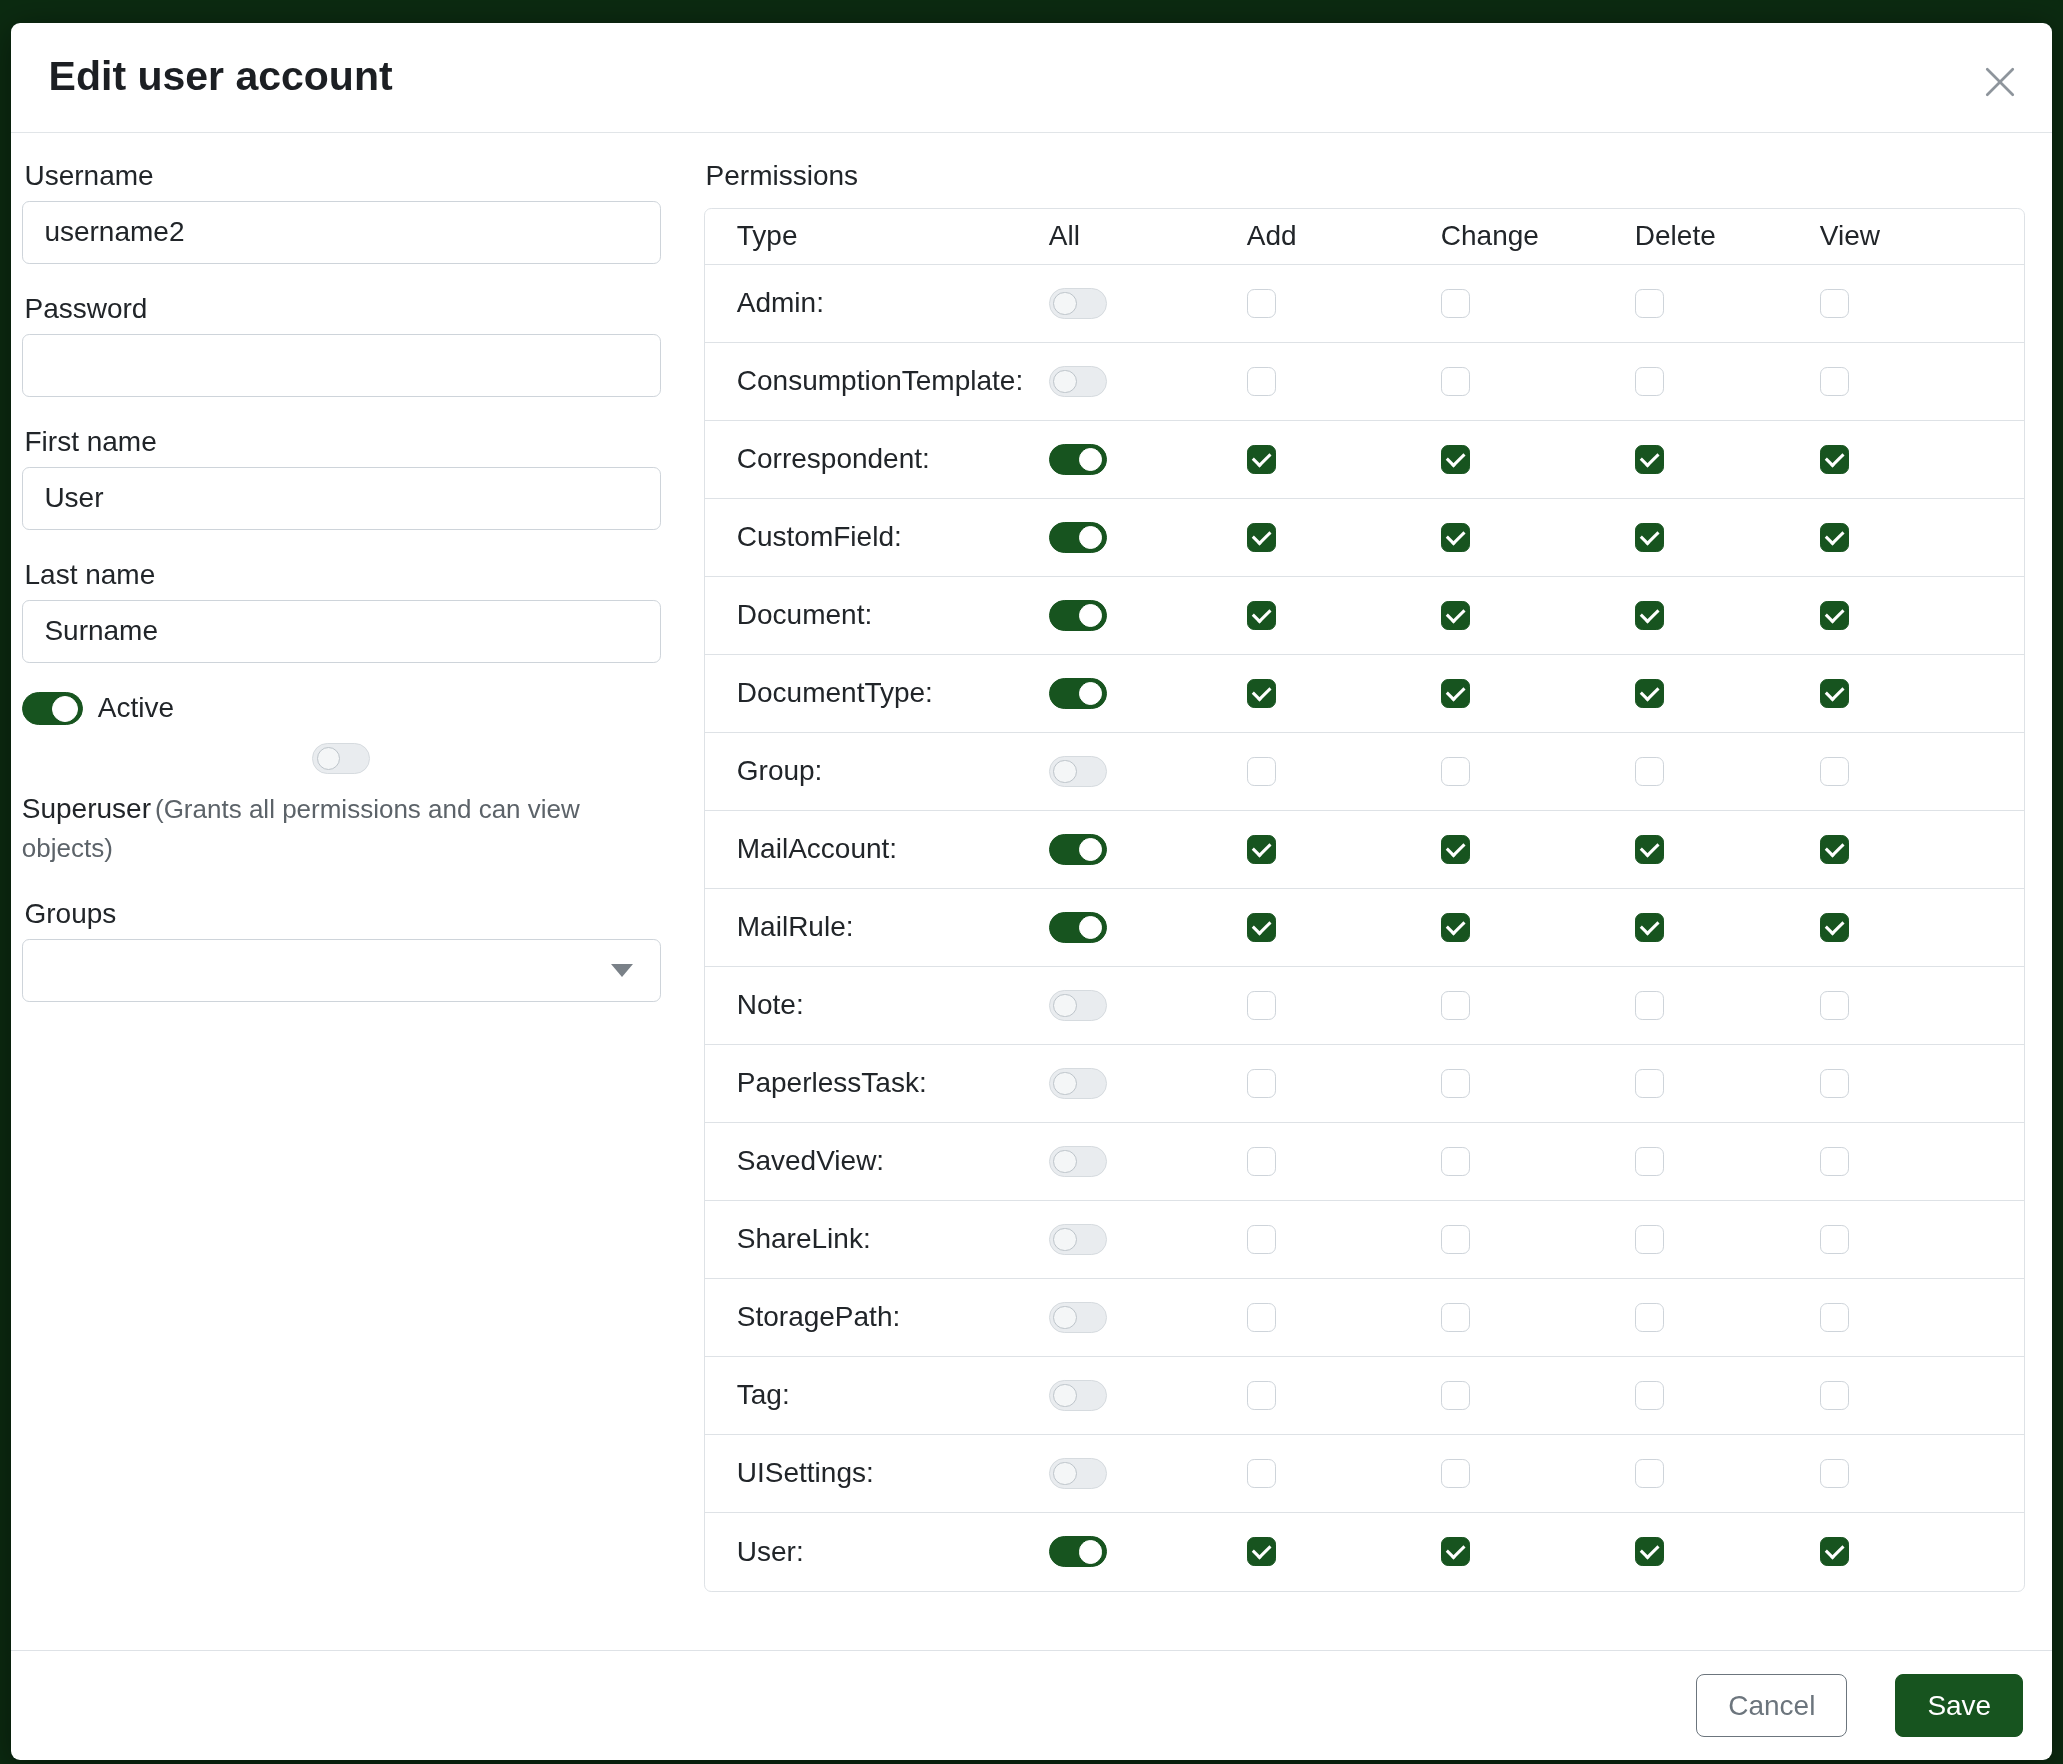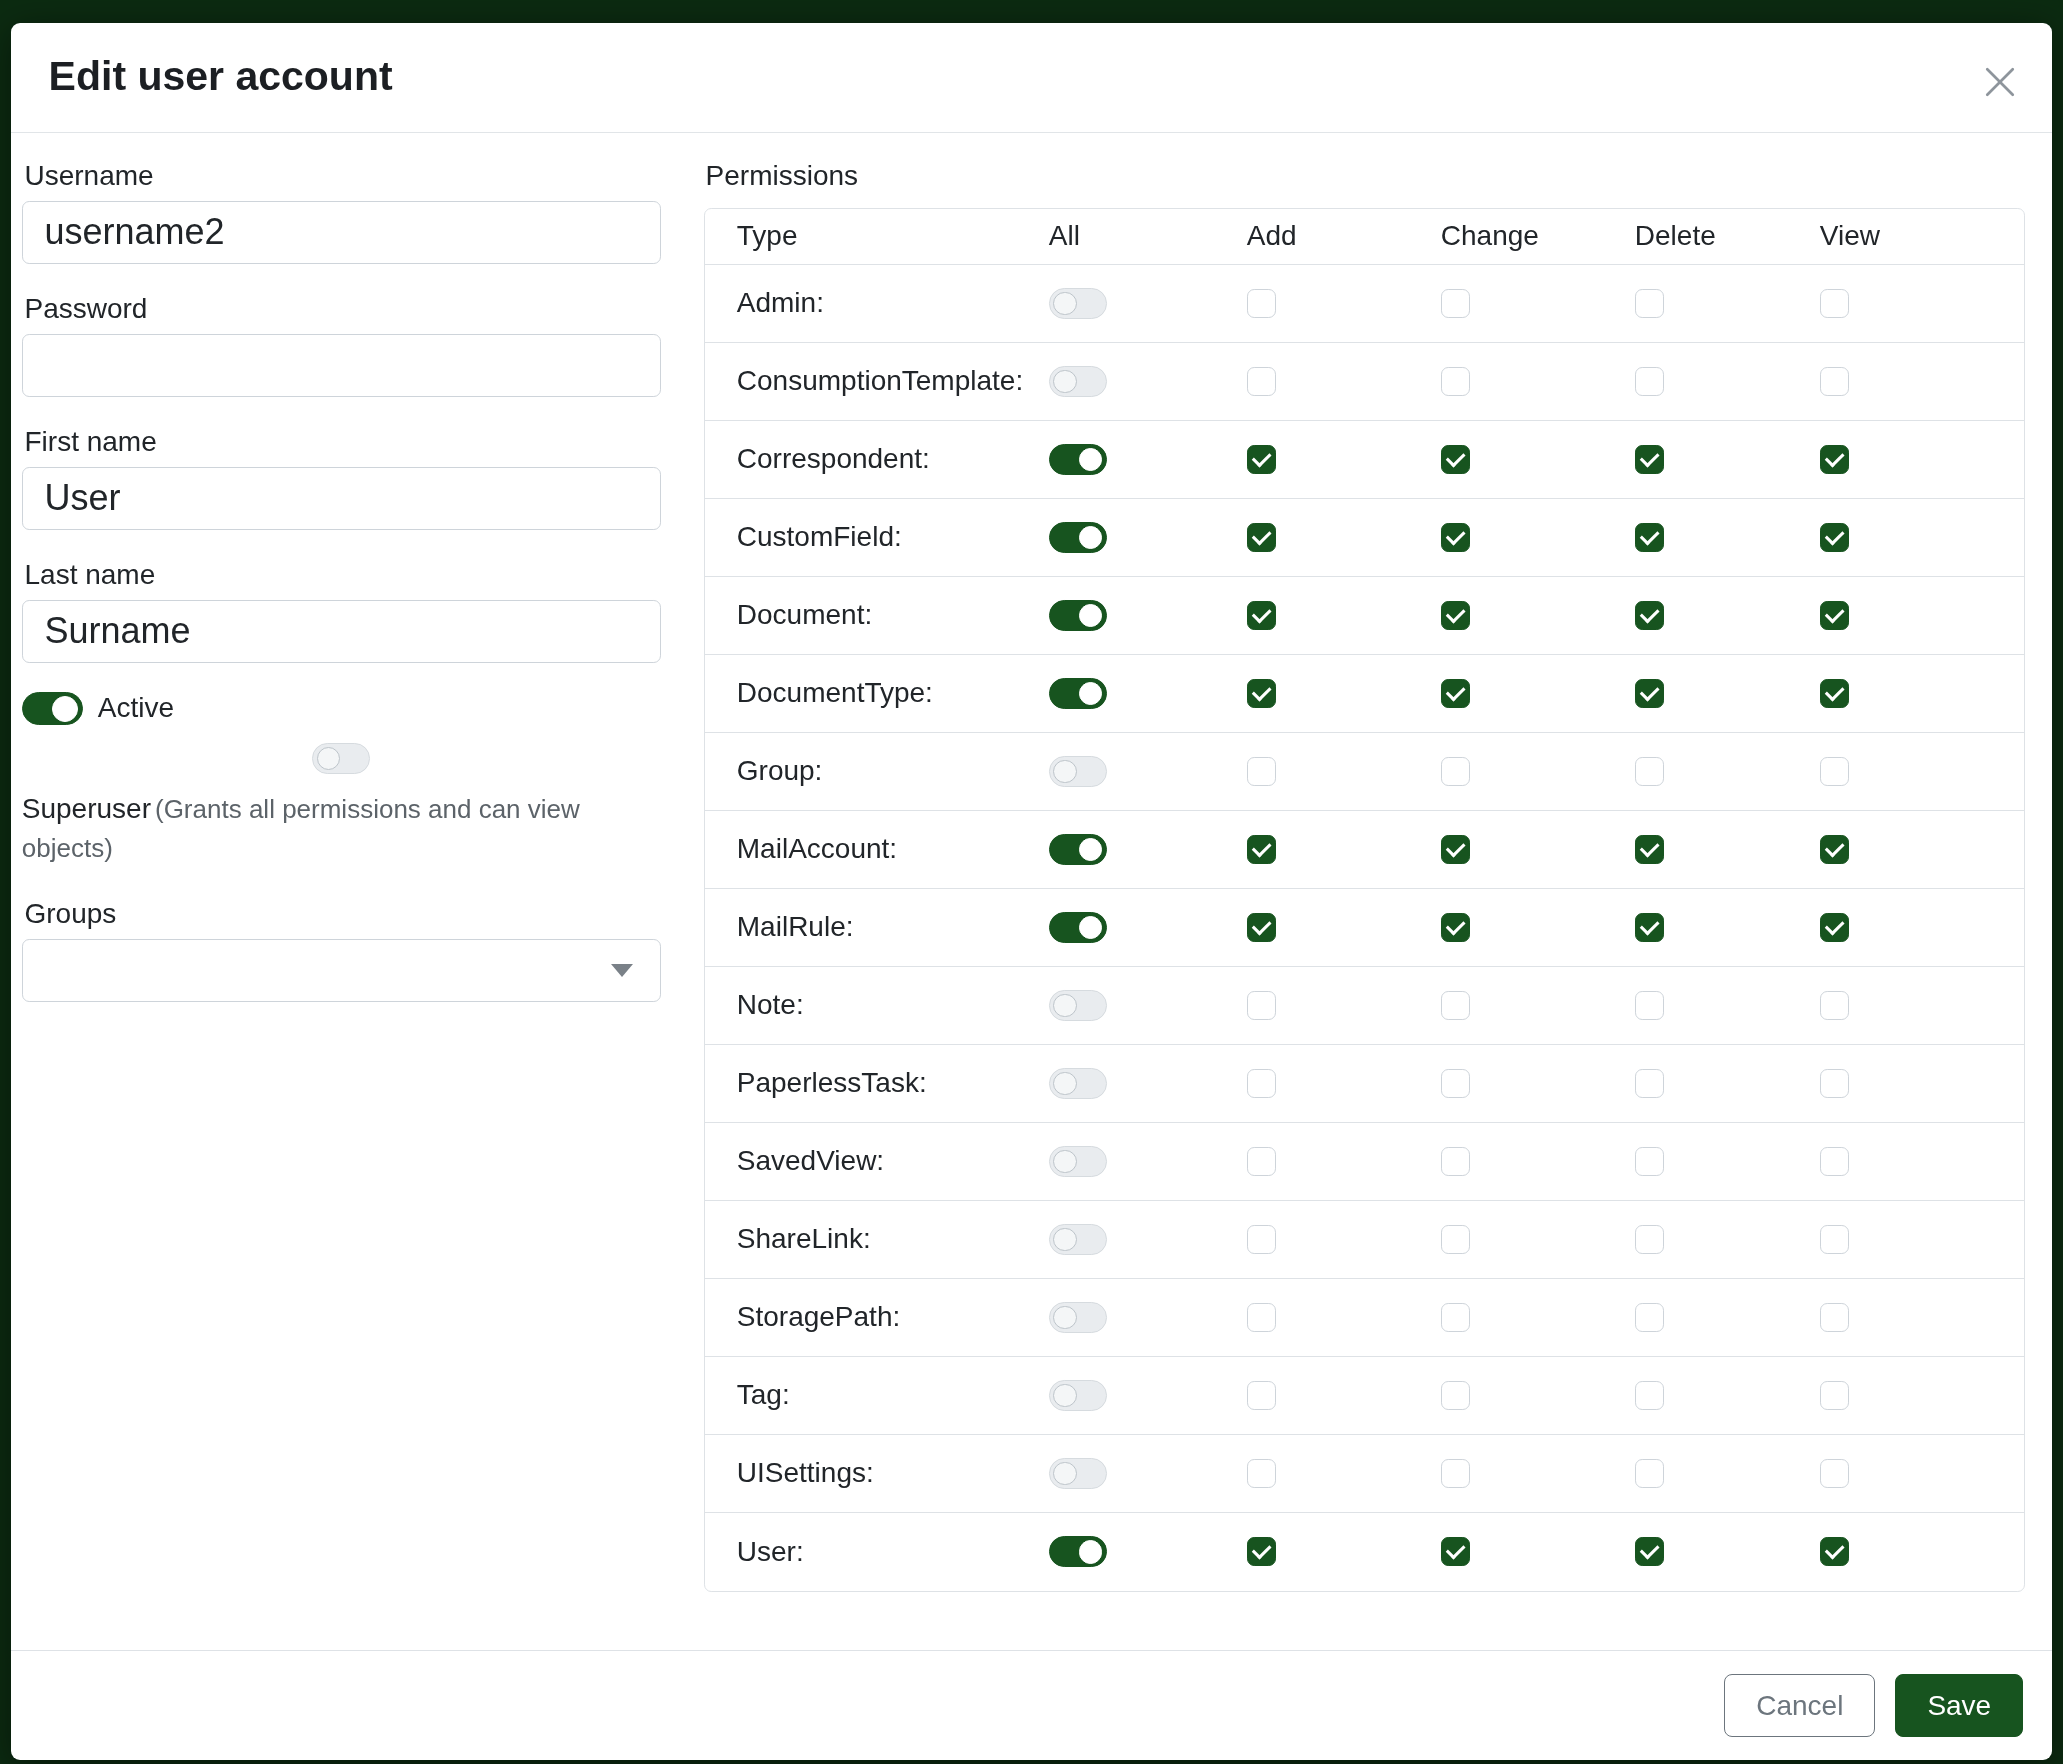--- a/index.html
+++ b/index.html
@@ -57,21 +57,21 @@
     font-size: 28px;
     margin: 0 0 9px 2.7px;
     color: #212529;
   }
   .text-input, .select-box {
     width: 100%;
     height: 63px;
     border: 1.4px solid #ced4da;
     border-radius: 7.2px;
     background: #fff;
-    font-size: 36px;
+    font-size: 28px;
     font-family: "Liberation Sans", sans-serif;
     color: #212529;
     padding: 0 21.6px;
     outline: none;
   }
   .select-box {
     display: flex;
     align-items: center;
     justify-content: flex-end;
     cursor: pointer;
@@ -195,20 +195,21 @@
   }
   .btn-cancel {
     background: #ffffff;
     border: 1.4px solid #6c757d;
     color: #6c757d;
   }
   .btn-save {
     background: #17541f;
     border: 1.4px solid #17541f;
     color: #ffffff;
+    margin-left: 28px;
   }
 </style>
 </head>
 <body>
 
 <div class="modal">
 
   <div class="modal-header">
     <h1 class="modal-title">Edit user account</h1>
     <button class="close-btn">

